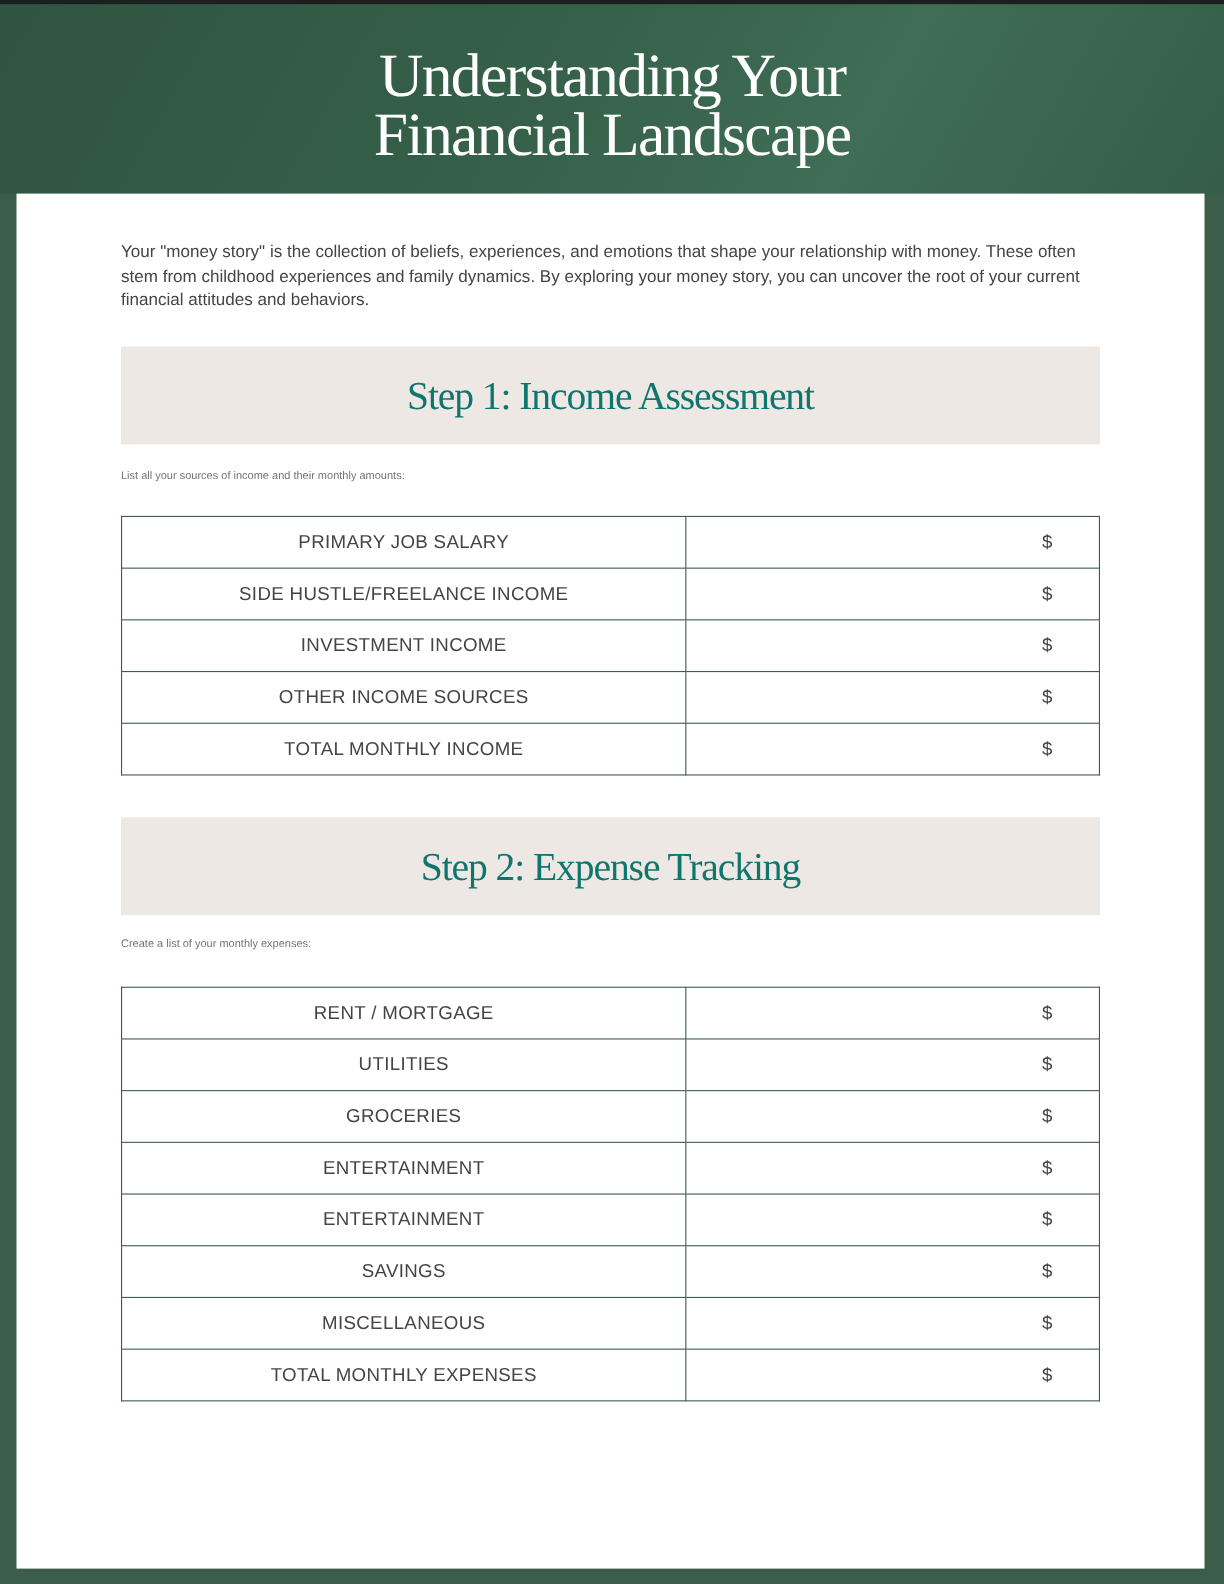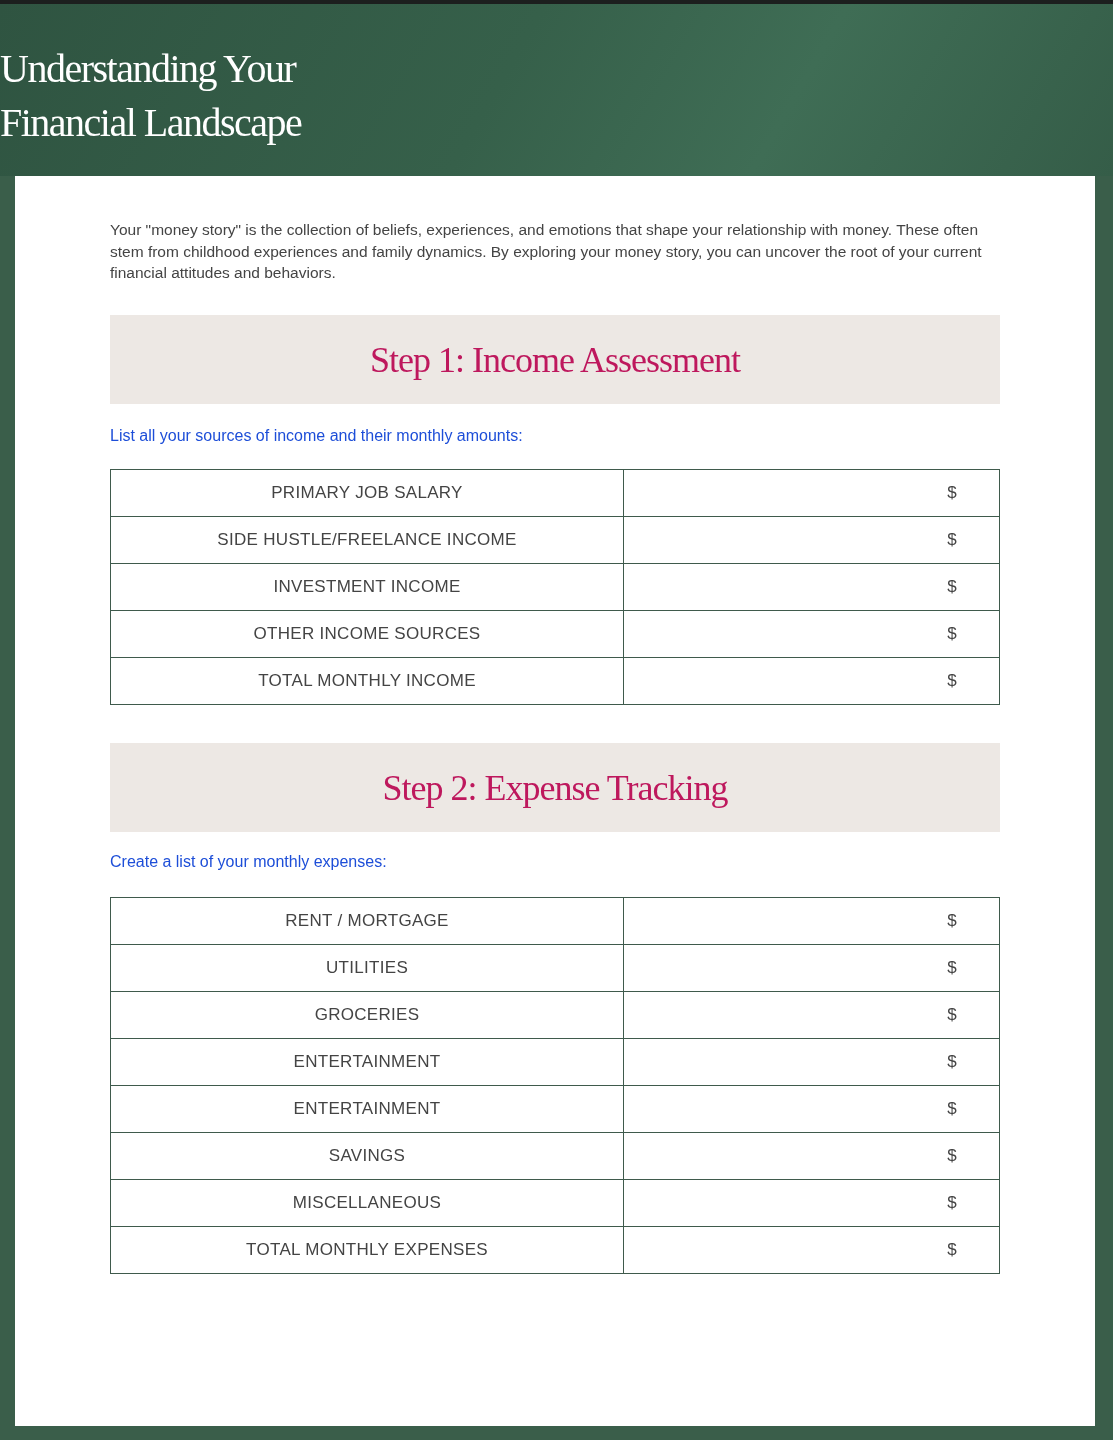--- a/index.html
+++ b/index.html
@@ -1,27 +1,27 @@
 <!DOCTYPE html>
 <html><head>
 <meta charset="utf-8">
 <style>
   html,body{margin:0;padding:0;}
   body{width:1113px;height:1440px;background:#3a5e4a;position:relative;overflow:hidden;font-family:"Liberation Sans",sans-serif;}
   .topbar{position:absolute;left:0;top:0;width:1113px;height:4px;background:#1c1f1e;}
   .header{position:absolute;left:0;top:4px;width:1113px;height:172px;
     background:linear-gradient(120deg,#2f5441 0%,#36604a 45%,#3f6d55 70%,#355d48 100%);}
-  .title{position:absolute;left:0;width:1113px;top:38px;text-align:left;color:#fff;
-    font-family:"Liberation Serif",serif;font-size:40px;line-height:54px;letter-spacing:-1.5px;}
+  .title{position:absolute;left:0;width:1113px;top:38px;text-align:center;color:#fff;
+    font-family:"Liberation Serif",serif;font-size:56px;line-height:54px;letter-spacing:-1.5px;}
   .panel{position:absolute;left:15px;top:176px;width:1080px;height:1250px;background:#fff;}
   .intro{position:absolute;left:95px;top:43px;width:900px;font-size:15.5px;line-height:21.5px;color:#444;}
   .stepbar{position:absolute;left:95px;width:890px;height:89px;background:#ede8e4;
     display:flex;align-items:center;justify-content:center;}
-  .stepbar span{font-family:"Liberation Serif",serif;font-size:36px;color:#be185d;letter-spacing:-1px;}
-  .instr{position:absolute;left:95px;font-size:16px;color:#1d4ed8;}
+  .stepbar span{font-family:"Liberation Serif",serif;font-size:36px;color:#0f766e;letter-spacing:-1px;}
+  .instr{position:absolute;left:95px;font-size:10px;color:#737373;}
   table{position:absolute;left:95px;width:890px;border-collapse:collapse;border:1.5px solid #3f5a4c;}
   td{border:1.5px solid #3f5a4c;height:46px;padding:0;font-size:17px;color:#444;letter-spacing:0.3px;}
   td.lbl{width:512px;text-align:center;}
   td.val{text-align:right;padding-right:42px;}
 </style>
 </head>
 <body>
 
 <div class="topbar"></div>
 <div class="header">

